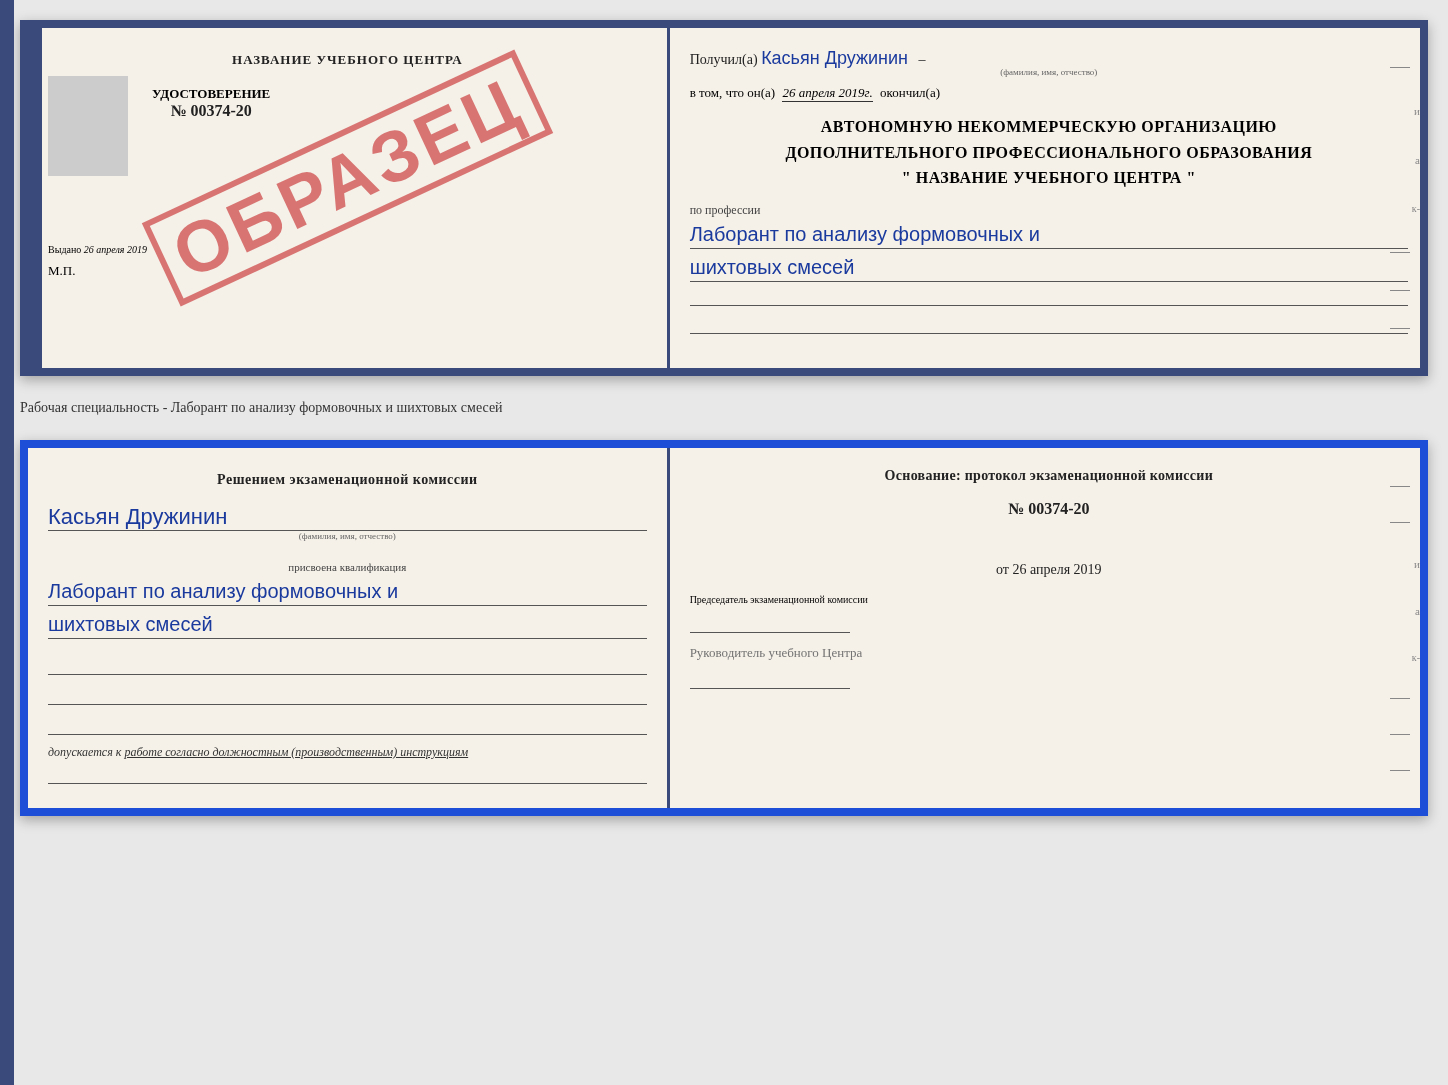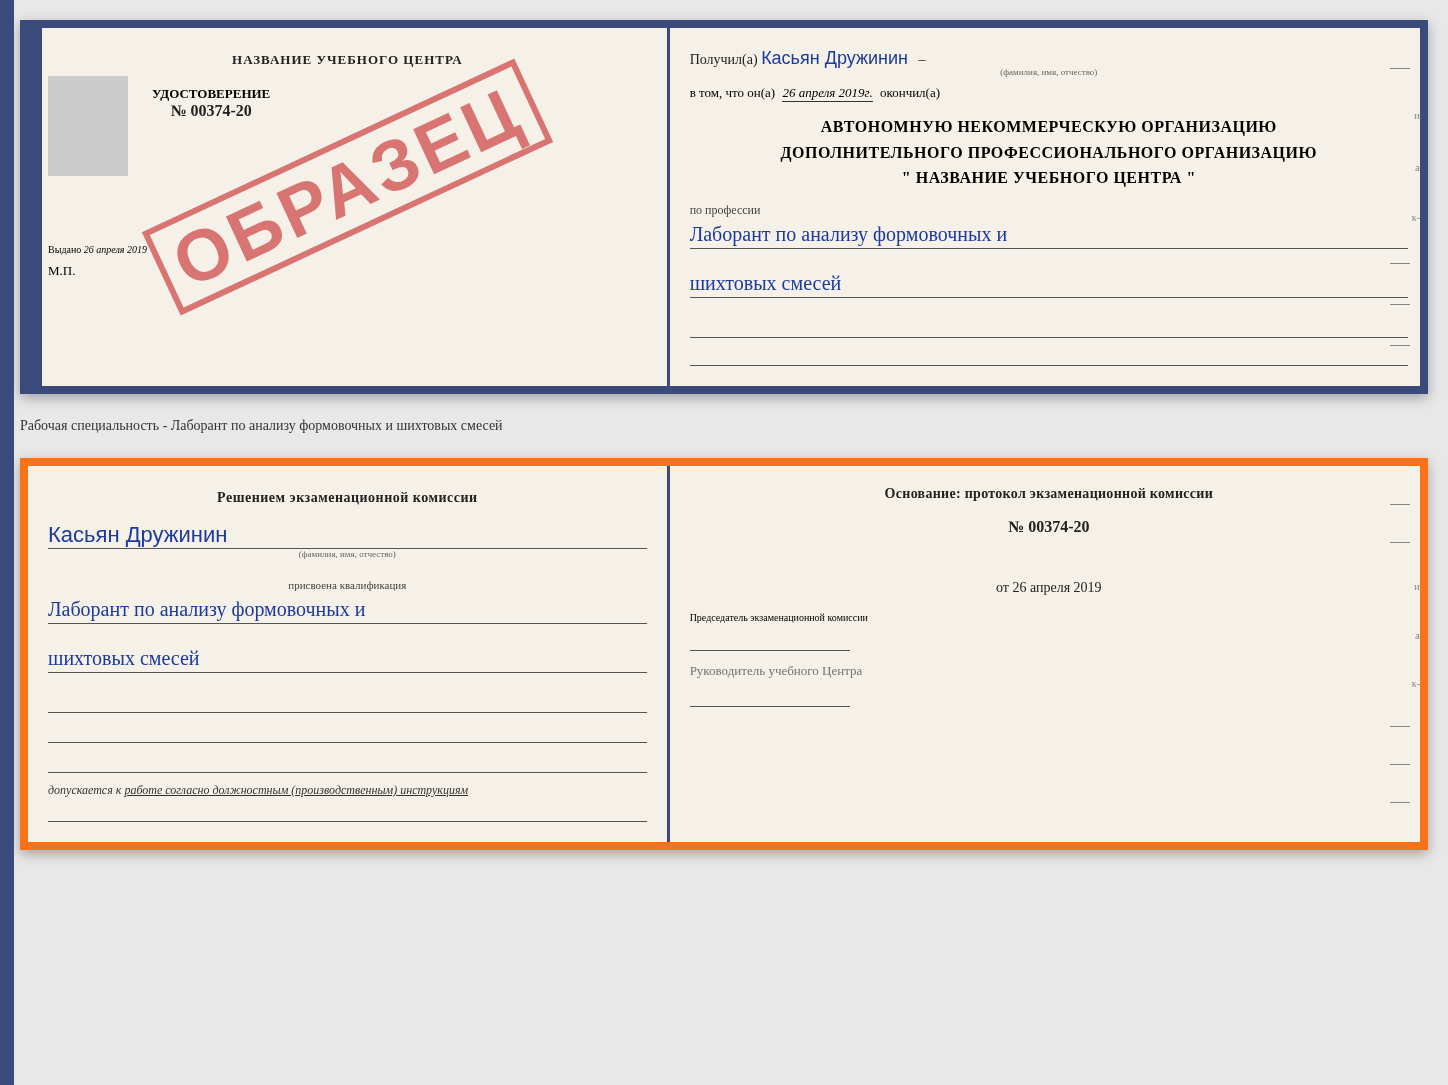--- a/index.html
+++ b/index.html
@@ -178,40 +178,40 @@
       margin-top: 8px;
     }
 
     .prof-label {
       font-size: 12px;
       color: #444;
       margin-bottom: 2px;
     }
 
     .prof-handwritten {
-      font-family: Liberation Serif, serif;
+      font-family: Liberation Sans, sans-serif;
       color: #1a3a9e;
       font-size: 20px;
       line-height: 1.4;
       border-bottom: 1px solid #555;
       display: block;
-      margin-bottom: 20px;
+      margin-bottom: 4px;
     }
 
     
     .subtitle-line {
       font-size: 14px;
       color: #333;
       padding: 8px 0;
     }
 
     
     .lower-book {
       display: flex;
-      border: 8px solid #f97316;
+      border: 8px solid #1d4ed8;
       background: #f5f0e8;
       box-shadow: 0 4px 12px rgba(0,0,0,0.3);
     }
 
     .lower-left {
       flex: 1;
       padding: 24px 20px 20px 20px;
       border-right: 3px solid #3a4a7a;
       position: relative;
       min-height: 360px;
@@ -393,21 +393,21 @@
         </div>
 
         <div class="vtom-line">
           <span>в том, что он(а)</span>
           <span class="date-underline">26 апреля 2019г.</span>
           <span>окончил(а)</span>
         </div>
 
         <div class="org-block">
           <div>АВТОНОМНУЮ НЕКОММЕРЧЕСКУЮ ОРГАНИЗАЦИЮ</div>
-          <div>ДОПОЛНИТЕЛЬНОГО ПРОФЕССИОНАЛЬНОГО ОРГАНИЗАЦИЮ</div>
+          <div>ДОПОЛНИТЕЛЬНОГО ПРОФЕССИОНАЛЬНОГО ОБРАЗОВАНИЯ</div>
           <div>"  НАЗВАНИЕ УЧЕБНОГО ЦЕНТРА  "</div>
         </div>
 
         <div class="prof-block">
           <div class="prof-label">по профессии</div>
           <span class="prof-handwritten">Лаборант по анализу формовочных и</span>
           <span class="prof-handwritten">шихтовых смесей</span>
           <div style="border-bottom:1px solid #555; height:20px; margin-top:4px;"></div>
           <div style="border-bottom:1px solid #555; height:20px; margin-top:8px;"></div>
         </div>

